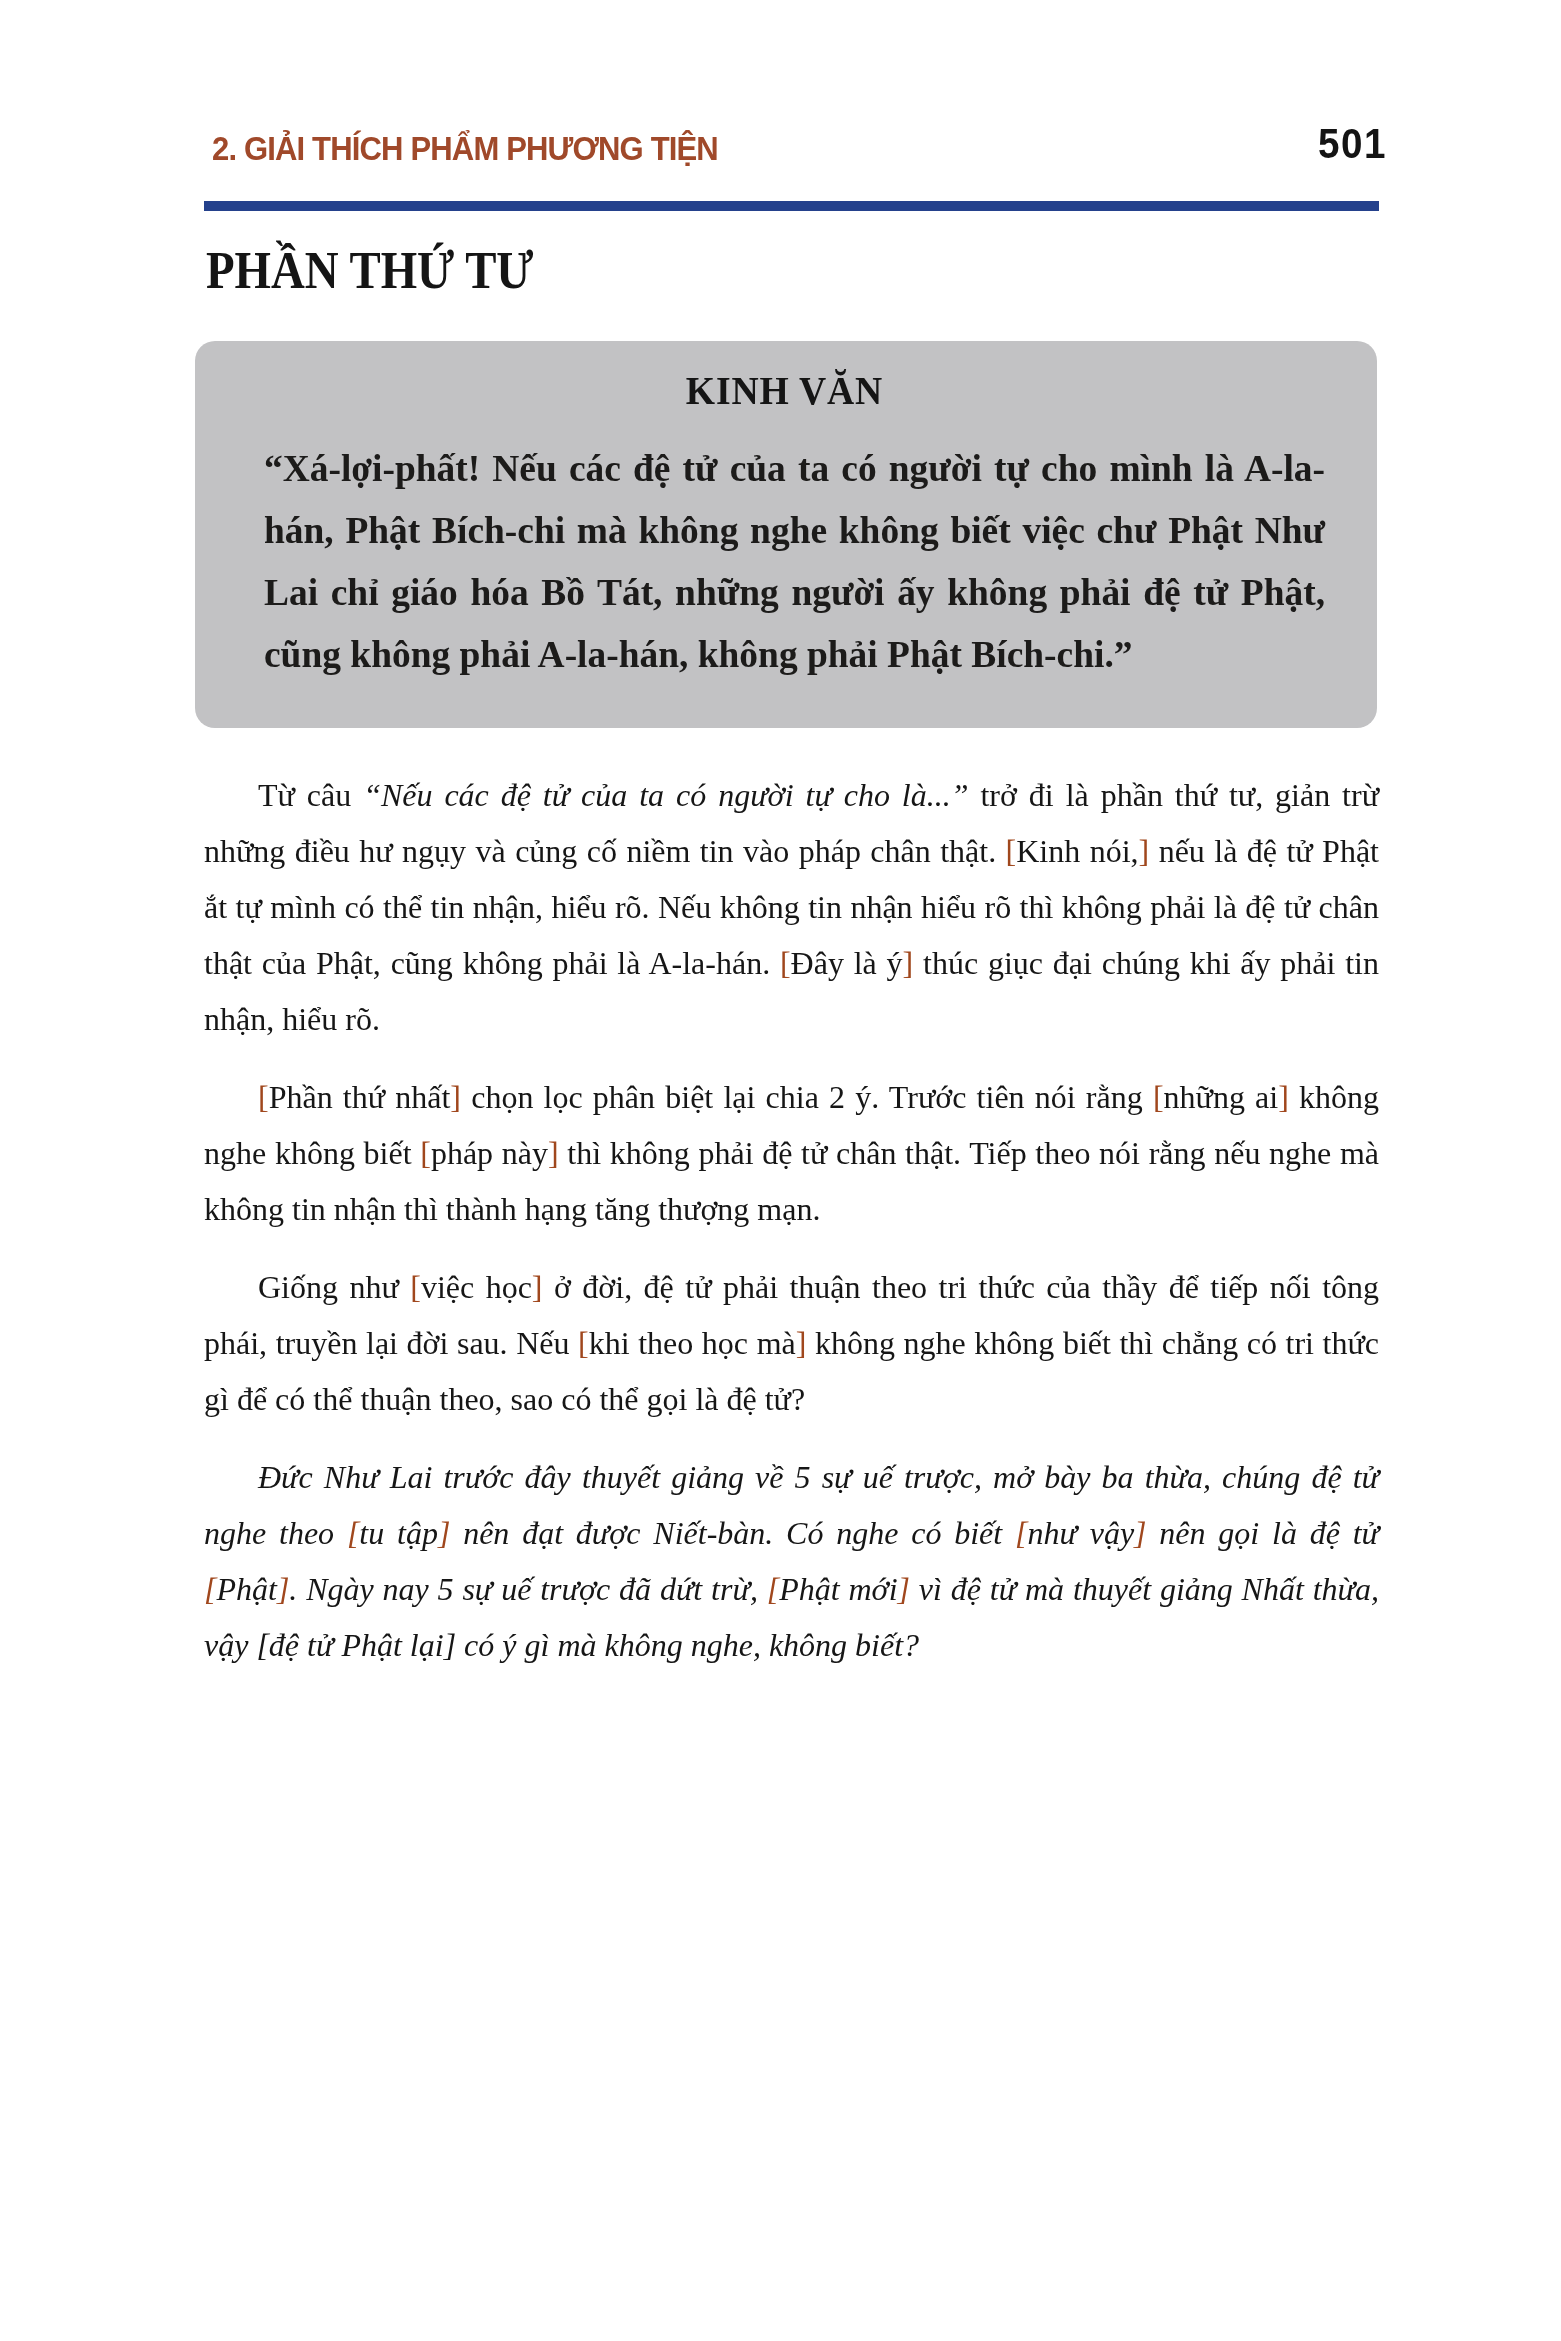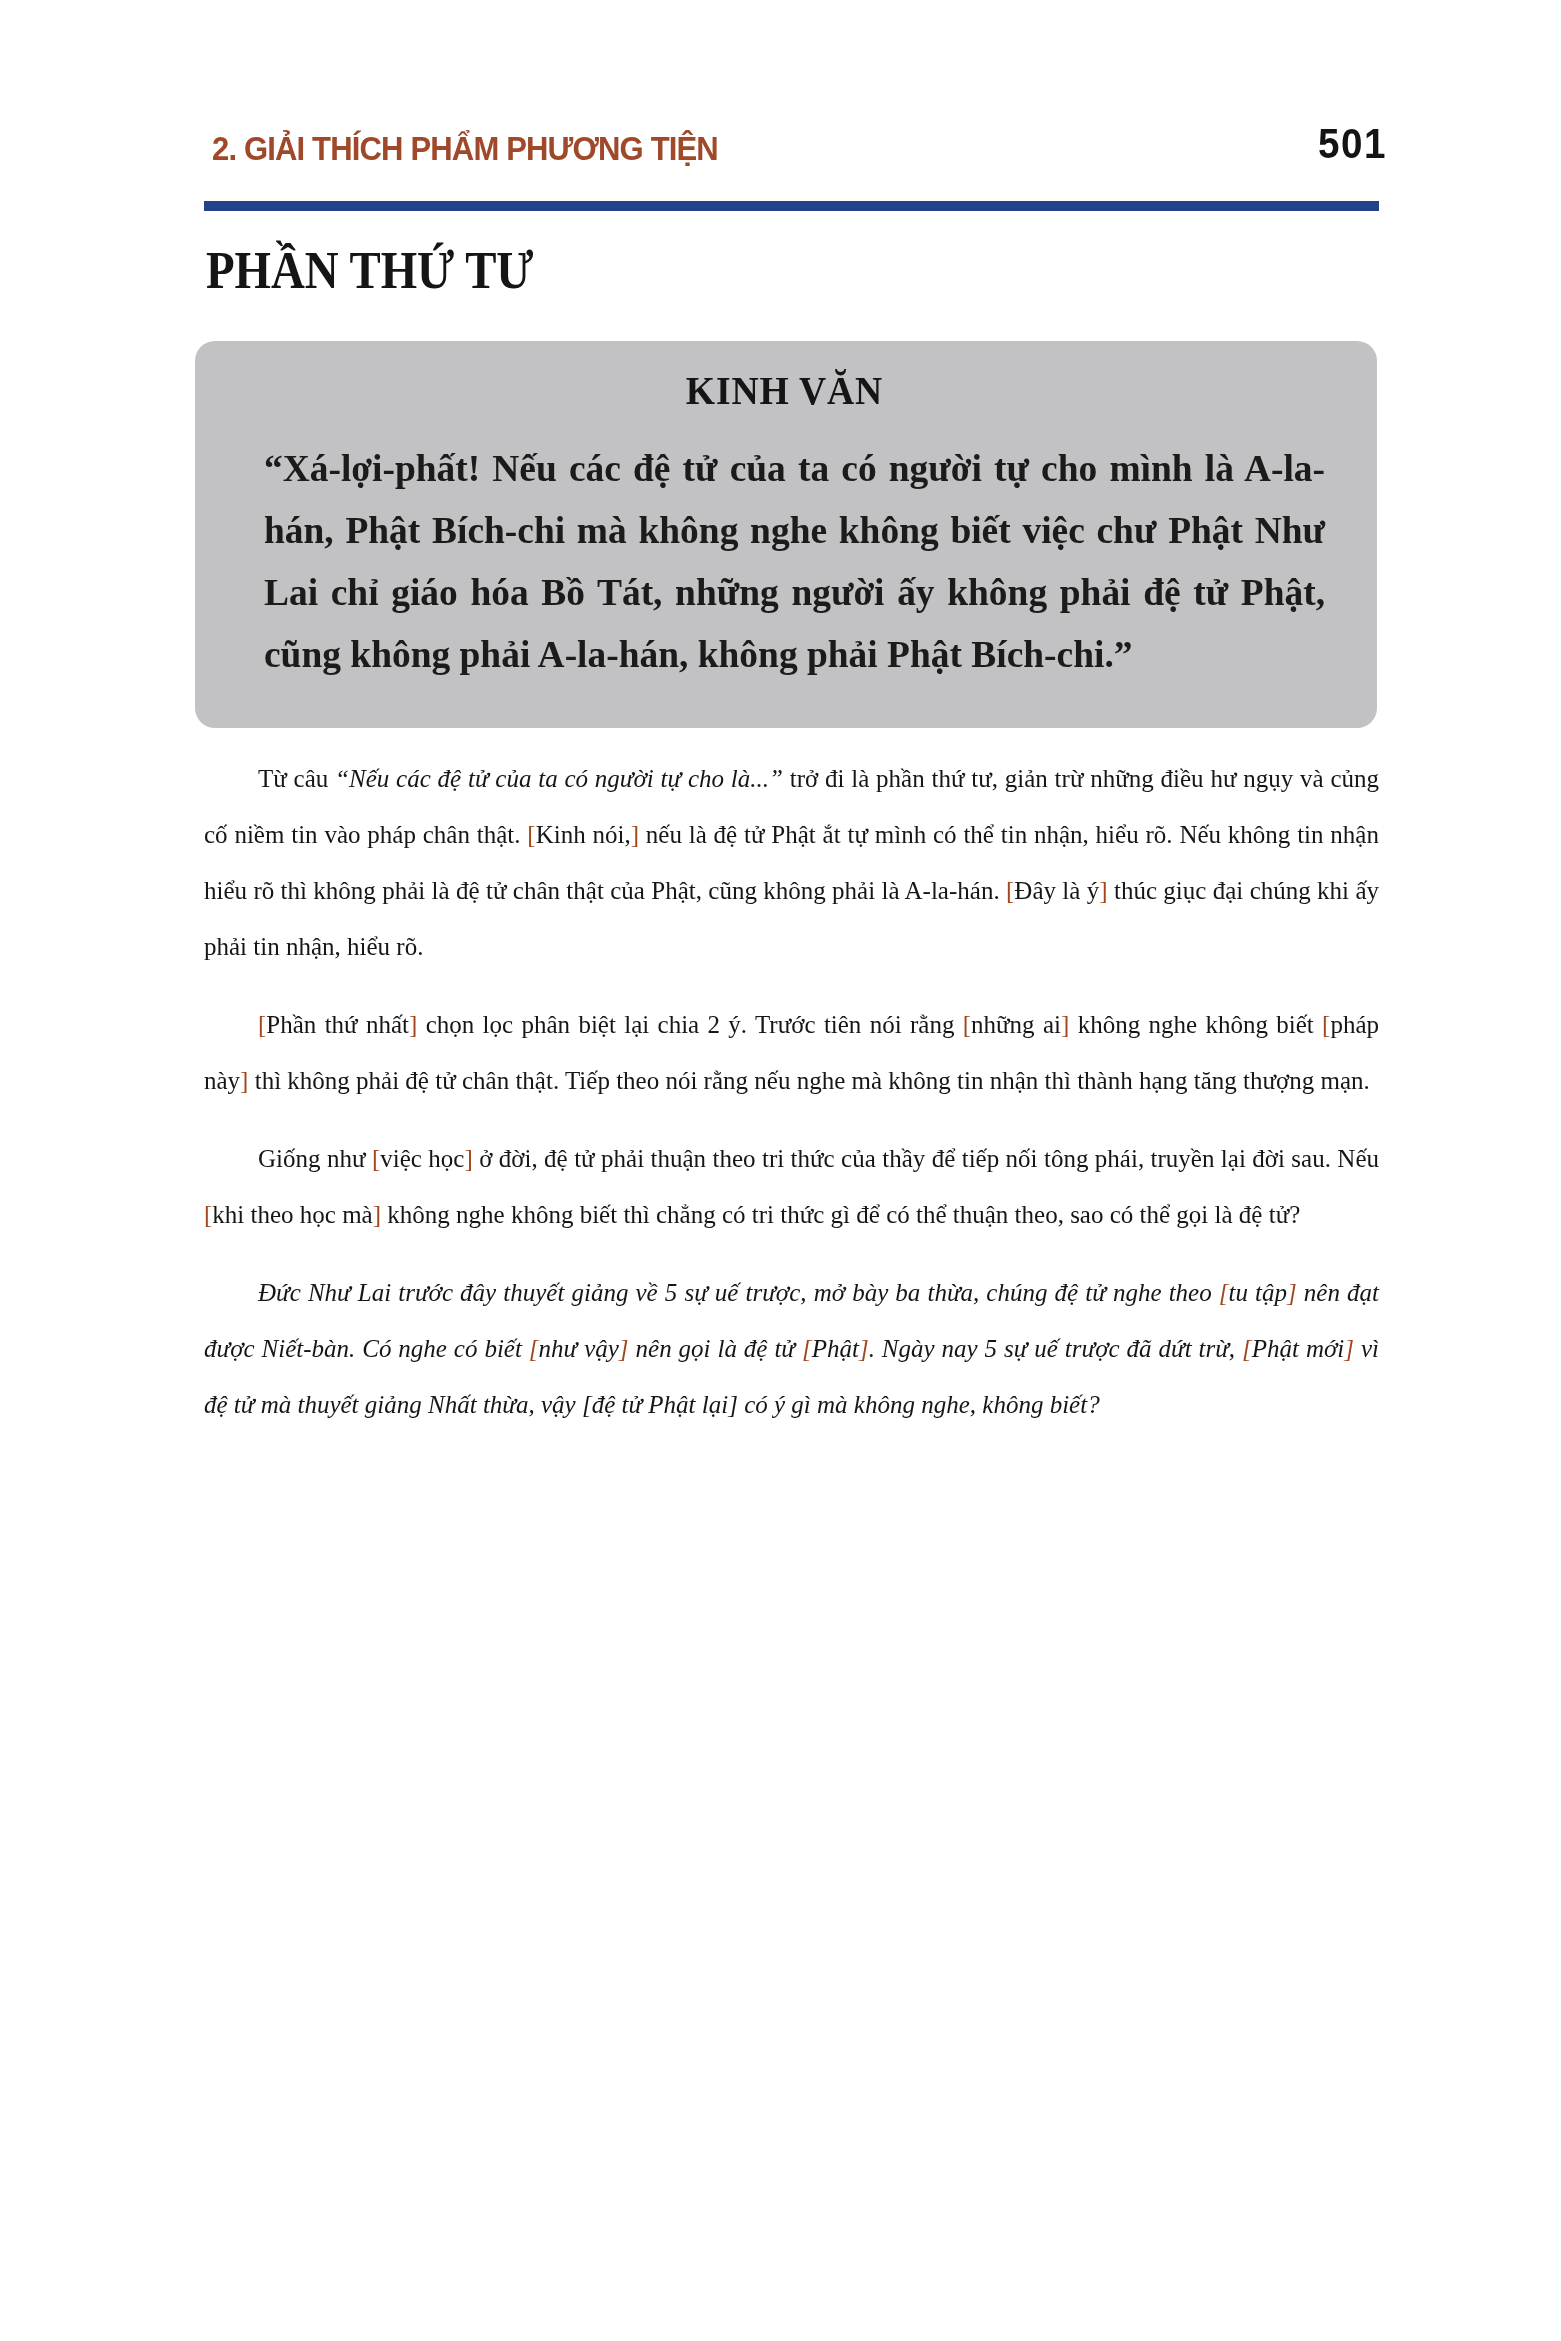--- a/index.html
+++ b/index.html
@@ -65,22 +65,22 @@
     font-weight:bold;font-size:38px;line-height:62px;
     text-align:justify;color:#1c1b1a;
     transform:scaleX(0.985);transform-origin:left top;
   }
 
   
   .body-text{
     position:absolute;left:204px;top:751px;width:1175px;
   }
   p.body-para{
-    margin:0 0 22px 0;
-    font-size:25px;line-height:56px;
+    margin:16px 0 22px 0;
+    font-size:32px;line-height:56px;
     text-align:justify;text-indent:54px;color:#161616;
   }
   p.body-para:last-child{margin-bottom:0;font-style:italic;}
   .seg{white-space:pre-wrap;}
   .seg-i{font-style:italic;}
   .seg-b{color:var(--bracket-brown);}
   .seg-k{color:#161616;}
 </style>
 </head>
 <body>

